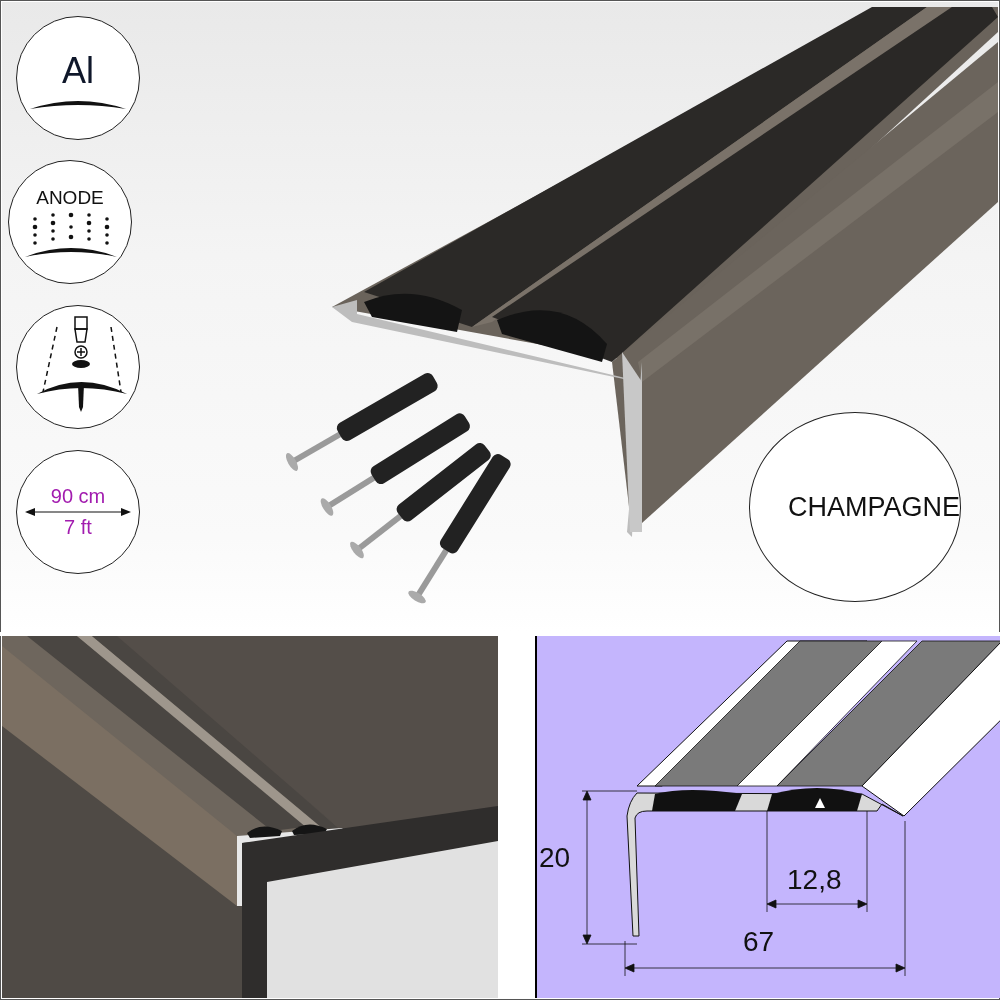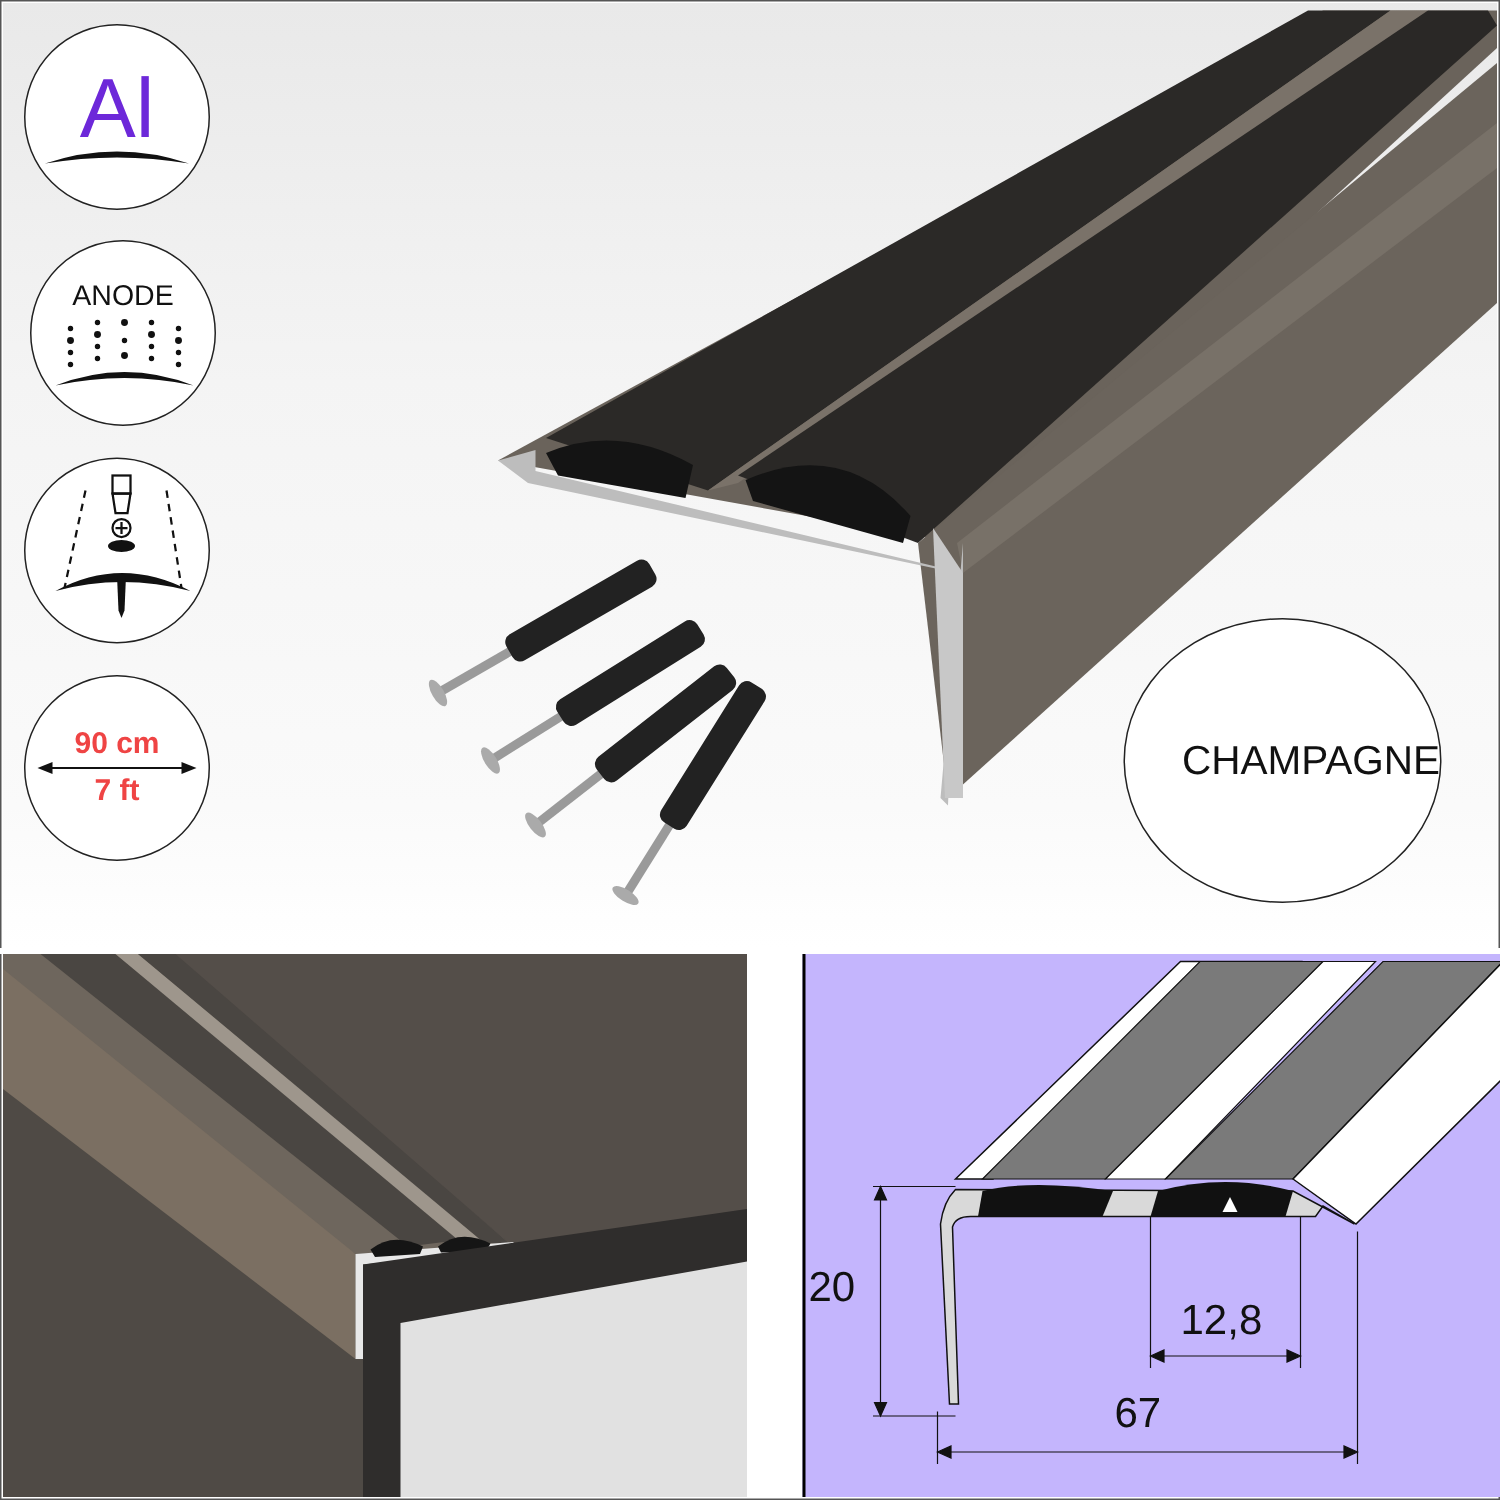--- a/index.html
+++ b/index.html
@@ -1,27 +1,27 @@
 <!DOCTYPE html>
 <html><head>
 <meta charset="utf-8">
 <style>
   html,body{margin:0;padding:0;background:#fff;}
   body{width:1000px;height:1000px;position:relative;overflow:hidden;font-family:"Liberation Sans",sans-serif;}
   .frame{position:absolute;left:0;top:0;width:998px;height:998px;border:1px solid #555;}
   .top{position:absolute;left:2px;top:2px;width:996px;height:630px;background:linear-gradient(#e9e9e9 0%,#f4f4f4 40%,#fafafa 85%,#fff 100%);}
   .badge{position:absolute;border:1.5px solid #222;border-radius:50%;background:#fff;display:flex;align-items:center;justify-content:center;flex-direction:column;}
   .b1{left:16px;top:16px;width:122px;height:122px;}
-  .b2{left:20px;top:160px;width:122px;height:122px;text-decoration:underline;}
+  .b2{left:8px;top:160px;width:122px;height:122px;text-decoration:underline;}
   .b3{left:16px;top:305px;width:122px;height:122px;}
   .b4{left:16px;top:450px;width:122px;height:122px;}
   .b5{left:749px;top:412px;width:210px;height:188px;align-items:flex-end;}
-  .al-text{font-size:56px;color:#6d28d9;margin-top:-14px;}
+  .al-text{font-size:36px;color:#0f172a;margin-top:-14px;}
   .anode-text{font-size:19px;color:#111;position:absolute;top:26px;width:100%;text-align:center;}
-  .len1,.len2{font-weight:bold;font-size:20px;color:#ef4444;line-height:21px;}
+  .len1,.len2{font-weight:normal;font-size:20px;color:#a21caf;line-height:21px;}
   .champ{font-size:27px;color:#111;}
   .bl{position:absolute;left:2px;top:636px;width:496px;height:362px;background:#4d4844;overflow:hidden;}
   .br{position:absolute;left:502px;top:636px;width:496px;height:362px;background:#c4b5fd;border-left:2px solid #000000;margin-left:33px;}
   .dim{position:absolute;font-size:28px;color:#111;}
   .sep{position:absolute;left:0;top:632px;width:1000px;height:4px;background:#fff;}
 </style>
 </head>
 <body>
 
 <div class="frame"></div>

